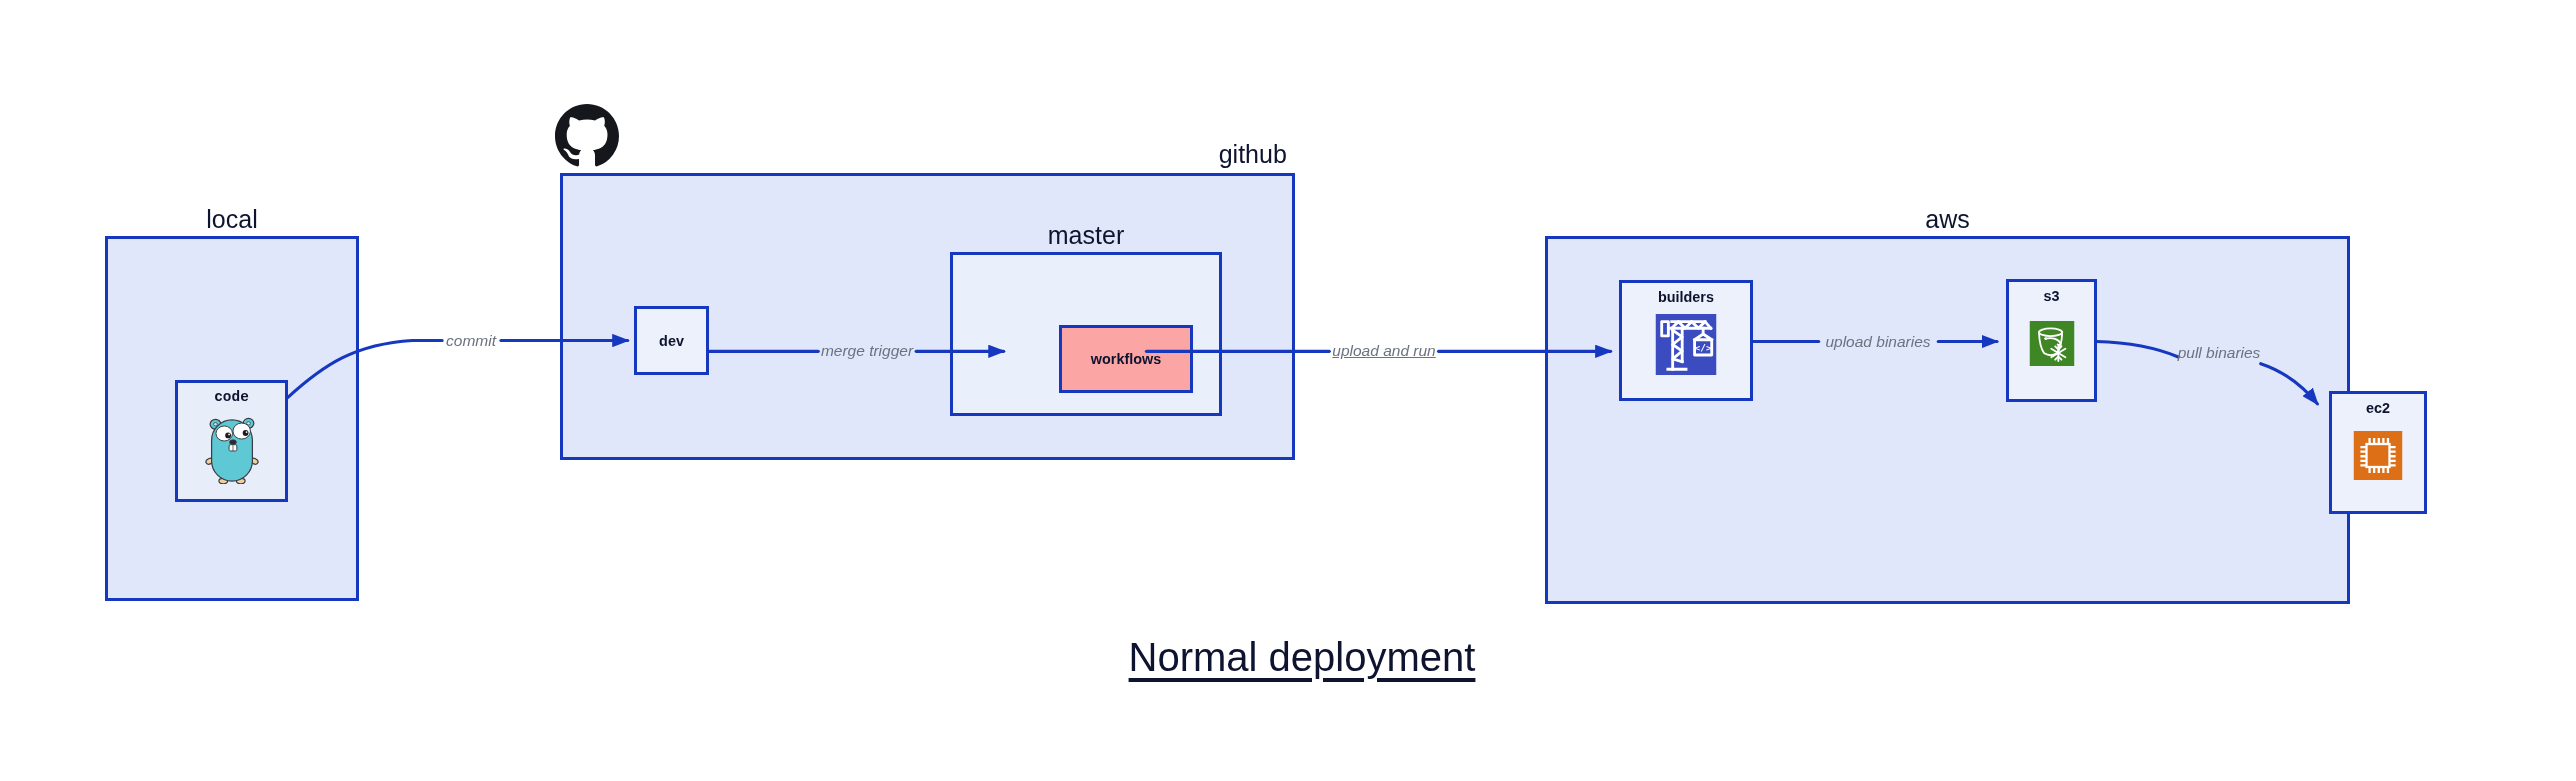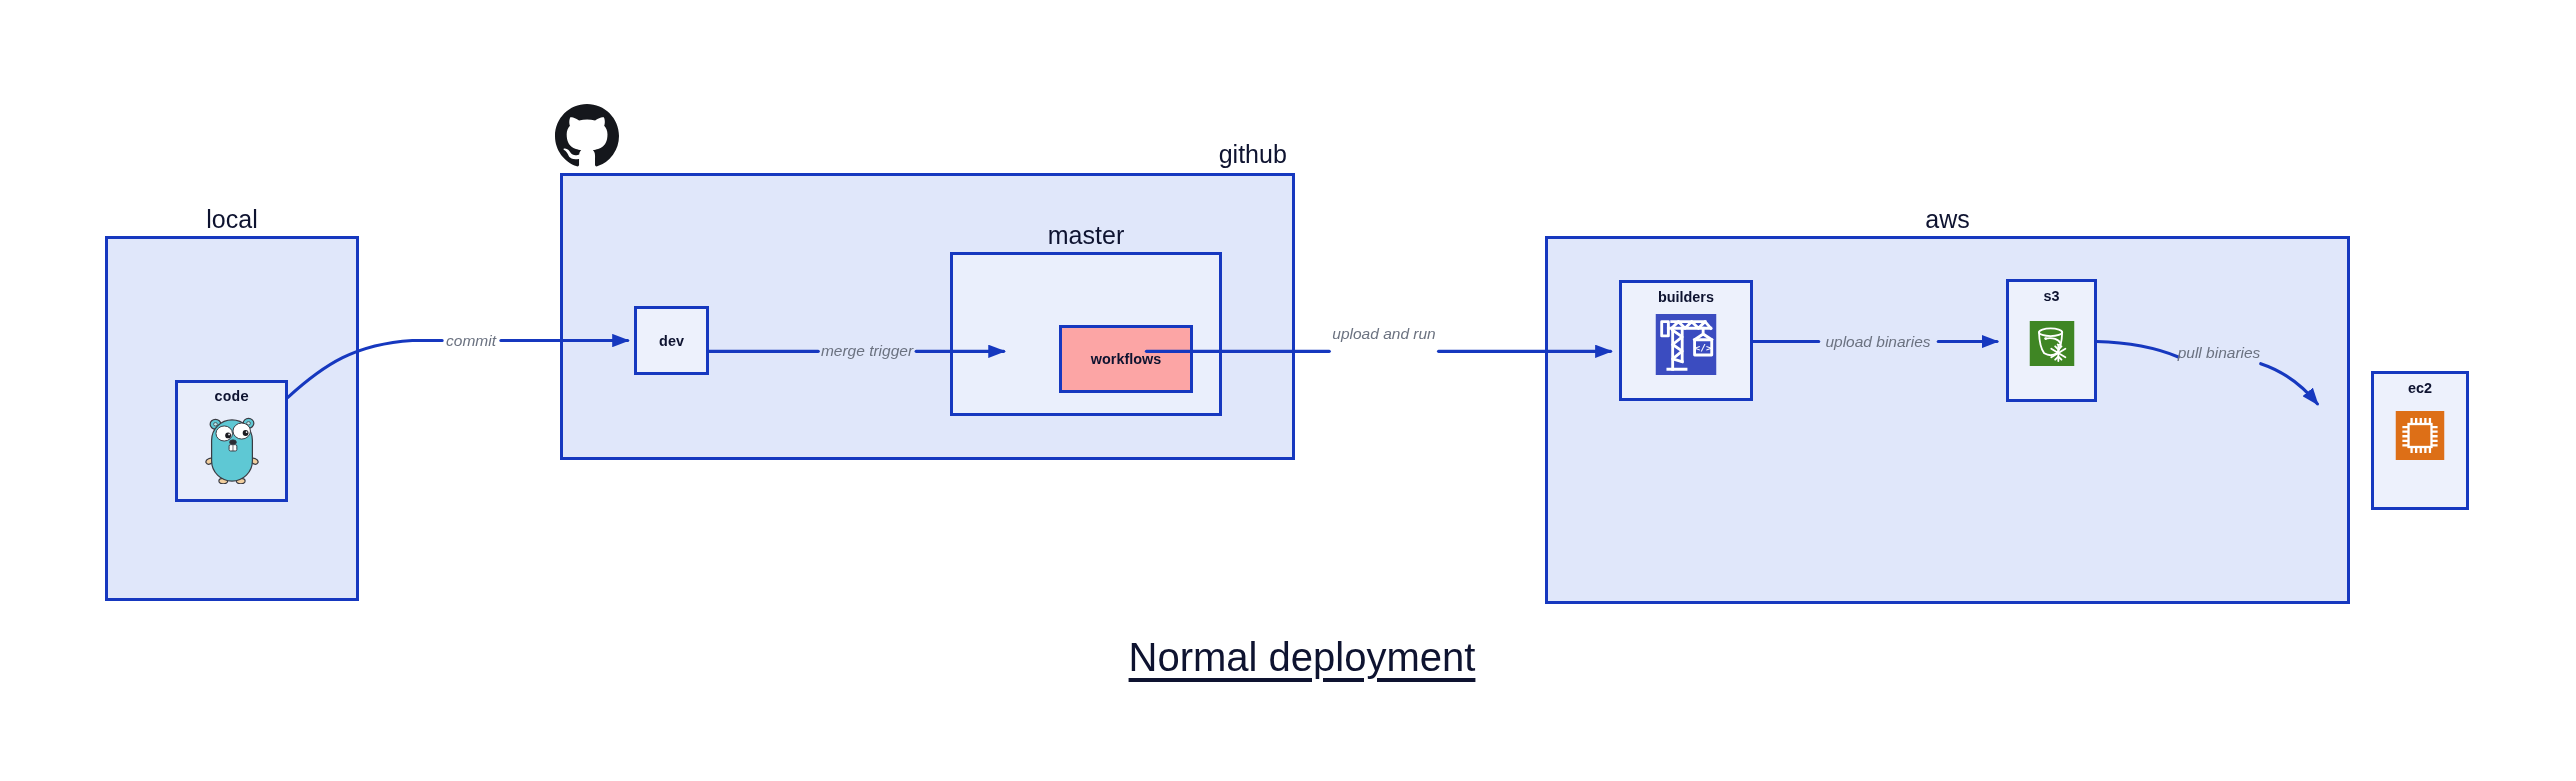--- a/index.html
+++ b/index.html
@@ -134,36 +134,36 @@
         <path d="M23 25 C33 23 42 26 44 32 C44.5 34 42 34.5 40 33.5"></path>
         <circle cx="23" cy="25" r="2" fill="#ffffff" stroke="none"></circle>
         <path d="M41 34 V57"></path>
         <path d="M31 39.5 L51 51.5 M51 39.5 L31 51.5"></path>
         <path d="M36.5 36 L41 40.5 L45.5 36"></path>
         <path d="M36.5 55 L41 50.5 L45.5 55"></path>
       </g>
     </svg>
   </div>
 
-  <div class="box node" style="left:2329px;top:371px;width:98px;height:139px;margin-left:42px;">
+  <div class="box node" style="left:2329px;top:391px;width:98px;height:123px;">
     <span class="node-label">ec2</span>
     <svg class="node-icon" style="top:37px;" viewBox="0 0 64 64" width="49" height="49">
       <rect width="64" height="64" fill="#dd6f17"></rect>
       <g stroke="#ffffff" stroke-width="3" fill="none">
         <rect x="17" y="17" width="30" height="30"></rect>
         <path d="M21 9 V17 M27 9 V17 M33 9 V17 M39 9 V17 M45 9 V17"></path>
         <path d="M21 47 V55 M27 47 V55 M33 47 V55 M39 47 V55 M45 47 V55"></path>
         <path d="M9 21 H17 M9 27 H17 M9 33 H17 M9 39 H17 M9 45 H17"></path>
         <path d="M47 21 H55 M47 27 H55 M47 33 H55 M47 39 H55 M47 45 H55"></path>
       </g>
     </svg>
   </div>
 
   <div class="edge-label" style="left:471px;top:341px;">commit</div>
   <div class="edge-label" style="left:867px;top:351px;">merge trigger</div>
-  <div class="edge-label" style="left:1384px;top:334px;">upload and run</div>
+  <div class="edge-label" style="left:1384px;top:351px;text-decoration:underline;">upload and run</div>
   <div class="edge-label" style="left:1878px;top:342px;">upload binaries</div>
   <div class="edge-label" style="left:2219px;top:353px;">pull binaries</div>
 
   <div class="title">Normal deployment</div>
 
 </div>
 
 
 </body></html>

